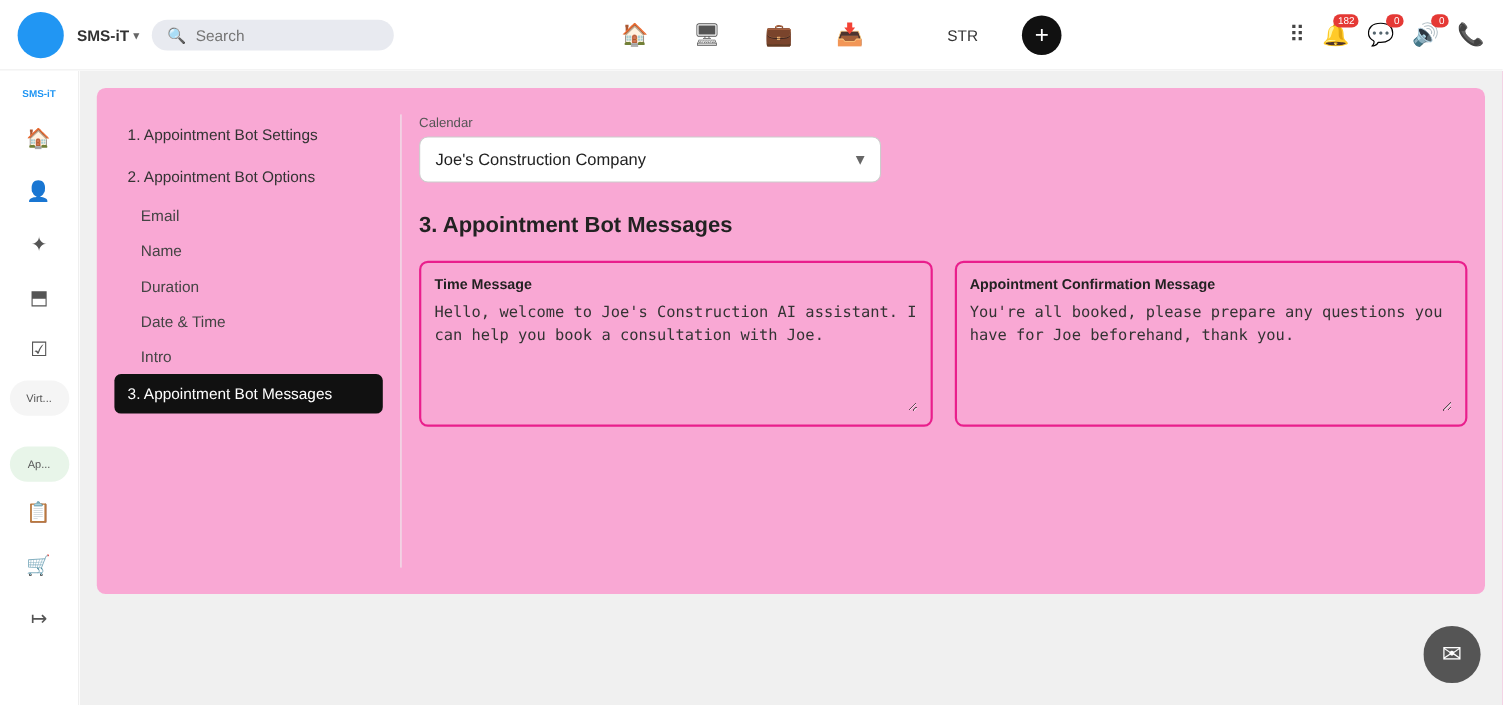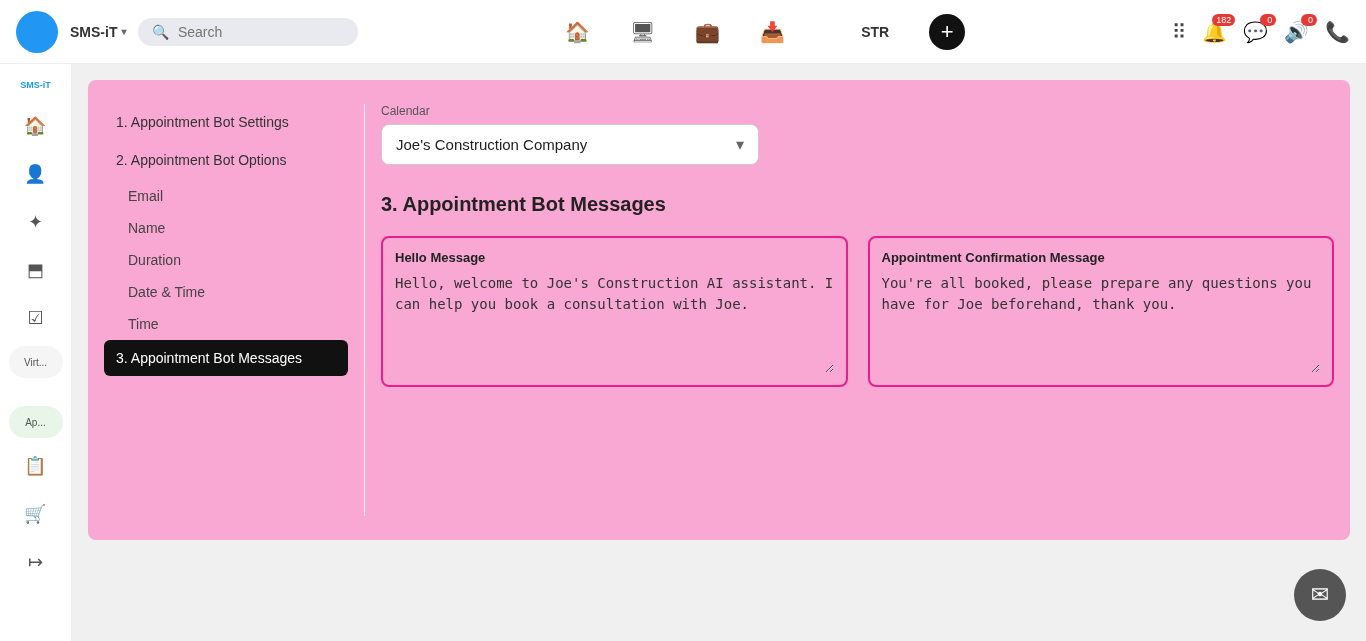--- a/index.html
+++ b/index.html
@@ -38,21 +38,21 @@
     .search-bar input {
       border: none; background: transparent;
       font-size: 14px; outline: none; width: 160px;
       color: #555;
     }
     .search-icon-top { color: #888; font-size: 14px; }
     .nav-center {
       flex: 1; display: flex; align-items: center; justify-content: center; gap: 40px;
     }
     .nav-icon { font-size: 20px; color: #555; cursor: pointer; }
-    .str-label { font-size: 14px; font-weight: 700; color: #333; cursor: pointer; margin-left: 36px; }
+    .str-label { font-size: 14px; font-weight: 400; color: #333; cursor: pointer; margin-left: 36px; }
     .add-btn {
       width: 36px; height: 36px; background: #111; border-radius: 50%;
       display: flex; align-items: center; justify-content: center;
       color: #fff; font-size: 22px; cursor: pointer; line-height: 1;
     }
     .nav-right { display: flex; align-items: center; gap: 16px; margin-left: auto; }
     .nav-icon-btn { position: relative; cursor: pointer; font-size: 20px; color: #444; }
     .badge {
       position: absolute; top: -6px; right: -8px;
       background: #e53935; color: #fff;
@@ -137,21 +137,21 @@
     
     .form-area {
       flex: 1;
       padding-left: 16px;
       border-left: 1px solid #eee;
     }
     .calendar-label {
       font-size: 12px; color: #555; margin-bottom: 6px;
     }
     .calendar-dropdown {
-      width: 378px;
+      width: 420px;
       border: 1px solid #ccc;
       border-radius: 8px;
       padding: 10px 14px;
       font-size: 15px;
       color: #222;
       background: #fff;
       display: flex; align-items: center; justify-content: space-between;
       cursor: pointer; margin-bottom: 28px;
     }
     .calendar-dropdown .chevron-down { color: #666; font-size: 16px; }
@@ -269,36 +269,36 @@
 <main class="main-content">
   <div class="content-card">
 
     <div class="steps-sidebar">
       <div class="step-item">1. Appointment Bot Settings</div>
       <div class="step-item">2. Appointment Bot Options</div>
       <div class="sub-item">Email</div>
       <div class="sub-item">Name</div>
       <div class="sub-item">Duration</div>
       <div class="sub-item">Date &amp; Time</div>
-      <div class="sub-item">Time</div>
+      <div class="sub-item">Intro</div>
       <div class="step-item active">3. Appointment Bot Messages</div>
     </div>
 
     <div class="form-area">
       <div class="calendar-label">Calendar</div>
       <div class="calendar-dropdown">
         <span>Joe's Construction Company</span>
         <span class="chevron-down">▾</span>
       </div>
 
       <div class="section-title">3. Appointment Bot Messages</div>
 
       <div class="messages-row">
         <div class="message-box">
-          <div class="message-box-label">Hello Message</div>
+          <div class="message-box-label">Time Message</div>
           <textarea class="message-textarea" style="">Hello, welcome to Joe's Construction AI assistant. I can help you book a consultation with Joe.</textarea>
         </div>
         <div class="message-box">
           <div class="message-box-label">Appointment Confirmation Message</div>
           <textarea class="message-textarea" style="">You're all booked, please prepare any questions you have for Joe beforehand, thank you.</textarea>
         </div>
       </div>
 
     </div>
 

